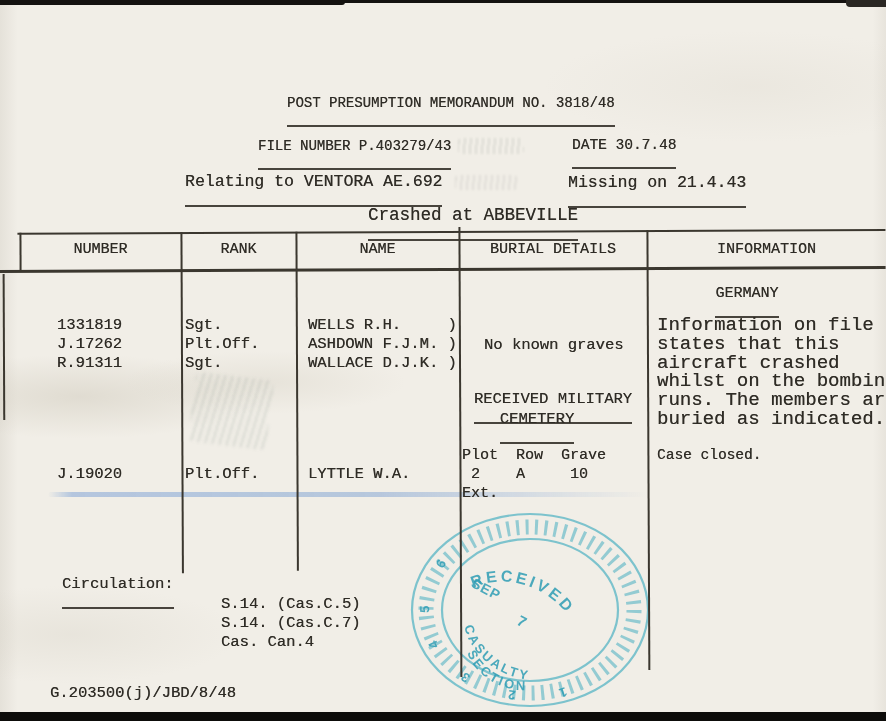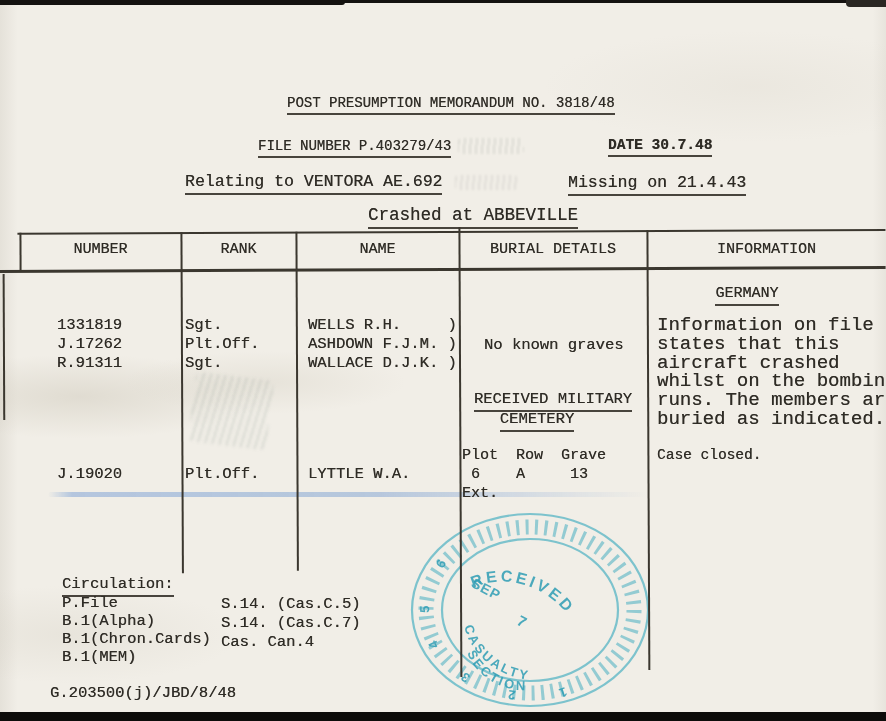--- a/index.html
+++ b/index.html
@@ -4,21 +4,21 @@
 <style>
   html,body{margin:0;padding:0;}
   body{
     width:886px;height:721px;position:relative;overflow:hidden;
     background:#f1eee7;
     font-family:"Liberation Mono","DejaVu Sans Mono",monospace;
     color:#2e2b25;
   }
   .abs{position:absolute;}
   .tw{ text-shadow:0.3px 0 0 rgba(46,43,37,.7); white-space:pre; }
-  .ul{ display:inline-block; border-bottom:2px solid rgba(42,38,31,.85); padding-bottom:2px; }
+  .ul{ display:inline-block; border-bottom:2px solid rgba(42,38,31,.85); padding-bottom:14px; }
   .rule{ position:absolute; background:#3b372f; }
   .rules{ position:absolute; inset:0; transform:rotate(-0.25deg); z-index:3; pointer-events:none;}
   .textlayer{ position:absolute; inset:0; z-index:2; }
   .center{ text-align:center; }
   
   .texture{
     position:absolute; inset:0; z-index:0; pointer-events:none;
     background:
       radial-gradient(ellipse 260px 60px at 9% 55%, rgba(196,190,174,.38), rgba(196,190,174,0) 70%),
       radial-gradient(ellipse 200px 45px at 30% 53%, rgba(200,194,178,.25), rgba(200,194,178,0) 70%),
@@ -104,21 +104,21 @@
 </div>
 
 <div class="smudge ghost1"></div>
 <div class="smudge ghost2"></div>
 <div class="smudge ghost3"></div>
 <div class="smudge pencil"></div>
 
 <div class="textlayer">
   <div class="abs tw" style="left:287px; top:95px;  font-size:14px;"><span class="ul">POST PRESUMPTION MEMORANDUM NO. 3818/48</span></div>
   <div class="abs tw" style="left:258px; top:138px; font-size:14px;"><span class="ul">FILE NUMBER P.403279/43</span></div>
-  <div class="abs tw" style="left:608px; top:137px; font-size:14.5px;font-weight:bold;"><span class="ul">DATE 30.7.48</span></div>
+  <div class="abs tw" style="left:572px; top:137px; font-size:14.5px;"><span class="ul">DATE 30.7.48</span></div>
   <div class="abs tw" style="left:185px; top:172px; font-size:16.5px;"><span class="ul">Relating to VENTORA AE.692</span></div>
   <div class="abs tw" style="left:568px; top:173px; font-size:16.5px;"><span class="ul">Missing on 21.4.43</span></div>
   <div class="abs tw center" style="left:20px;  top:241px; width:161px; font-size:15px;">NUMBER</div>
 
   <div class="abs tw" style="left:368px; top:205px; font-size:17.5px;"><span class="ul">Crashed at ABBEVILLE</span></div>
   <div class="abs tw center" style="left:181px; top:241px; width:115px; font-size:15px;">RANK</div>
   <div class="abs tw center" style="left:296px; top:241px; width:163px; font-size:15px;">NAME</div>
   <div class="abs tw center" style="left:459px; top:241px; width:188px; font-size:15px;">BURIAL DETAILS</div>
   <div class="abs tw center" style="left:647px; top:241px; width:239px; font-size:15px;">INFORMATION</div>
 
@@ -130,42 +130,36 @@
 Sgt.</div>
   <div class="abs tw" style="left:308px; top:316px; font-size:15.5px; line-height:19px;">WELLS R.H.     )
 ASHDOWN F.J.M. )
 WALLACE D.J.K. )</div>
   <div class="abs tw" style="left:484px; top:336px; font-size:15.5px;">No known graves</div>
 
   <div class="abs tw center" style="left:459px; top:390px; width:188px; font-size:15.5px;"><span class="ul">RECEIVED MILITARY</span></div>
   <div class="abs tw center" style="left:459px; top:410px; width:156px; font-size:15.5px;"><span class="ul">CEMETERY</span></div>
 
   <div class="abs tw" style="left:462px; top:446px; font-size:15px; line-height:19px;">Plot  Row  Grave
- 6    A     13
+ 2    A     10
 Ext.</div>
   <div class="abs tw" style="left:57px;  top:465px; font-size:15.5px;">J.19020</div>
   <div class="abs tw" style="left:185px; top:465px; font-size:15.5px;">Plt.Off.</div>
   <div class="abs tw" style="left:308px; top:465px; font-size:15.5px;">LYTTLE W.A.</div>
 
   <div class="abs tw center" style="left:647px; top:285px; width:200px; font-size:15px;"><span class="ul">GERMANY</span></div>
   <div class="abs tw" style="left:657px; top:316px; font-size:19px; line-height:18.8px;">Information on file
 states that this
 aircraft crashed
 whilst on the bombing
 runs. The members are
 buried as indicated.</div>
   <div class="abs tw" style="left:657px; top:447px; font-size:14.5px;">Case closed.</div>
 
   <div class="abs tw" style="left:62px; top:575px; font-size:15.5px;"><span class="ul">Circulation:</span></div>
-  <div class="abs" style="left:62px; top:594px; font-size:15.5px; line-height:18px;">
-    <div class="tw">P.File</div>
-    <div class="tw">B.1(Alpha)</div>
-    <div class="tw">B.1(Chron.Cards)</div>
-    <div class="tw">B.1(MEM)</div>
-  </div>
   <div class="abs" style="left:221px; top:595px; font-size:15.5px; line-height:19px;">
     <div class="tw">S.14. (Cas.C.5)</div>
     <div class="tw">S.14. (Cas.C.7)</div>
     <div class="tw">Cas. Can.4</div>
   </div>
 
   <div class="abs tw" style="left:50px; top:684px; font-size:15.5px;">G.203500(j)/JBD/8/48</div>
 </div>
 
 <div class="rules">

